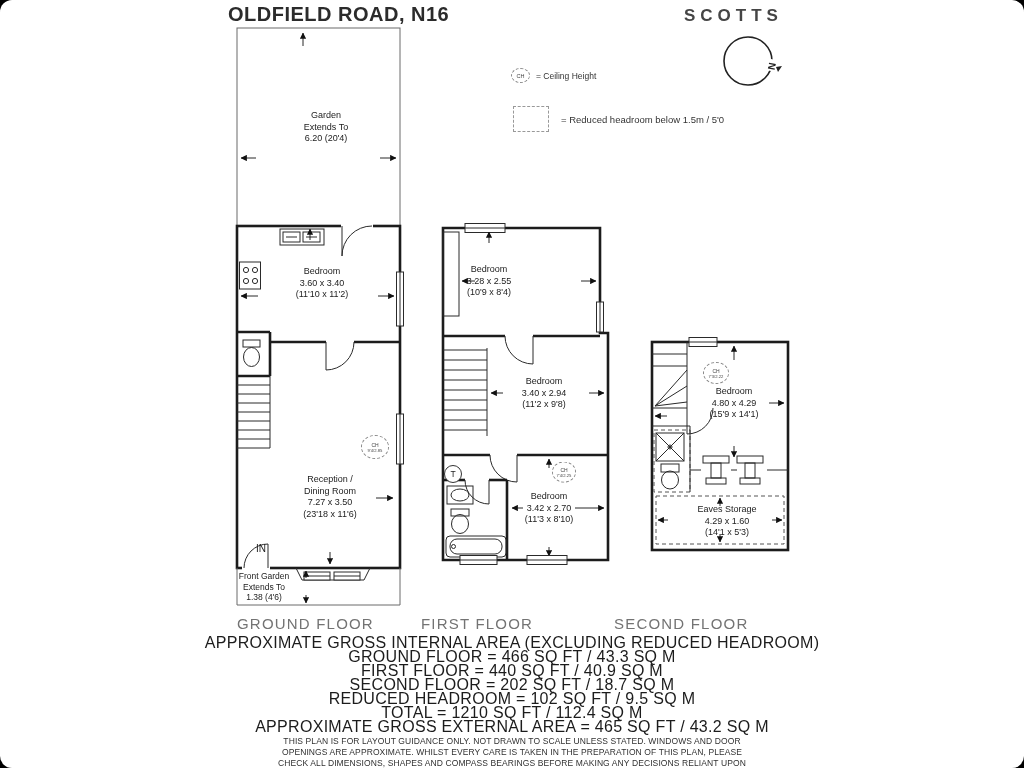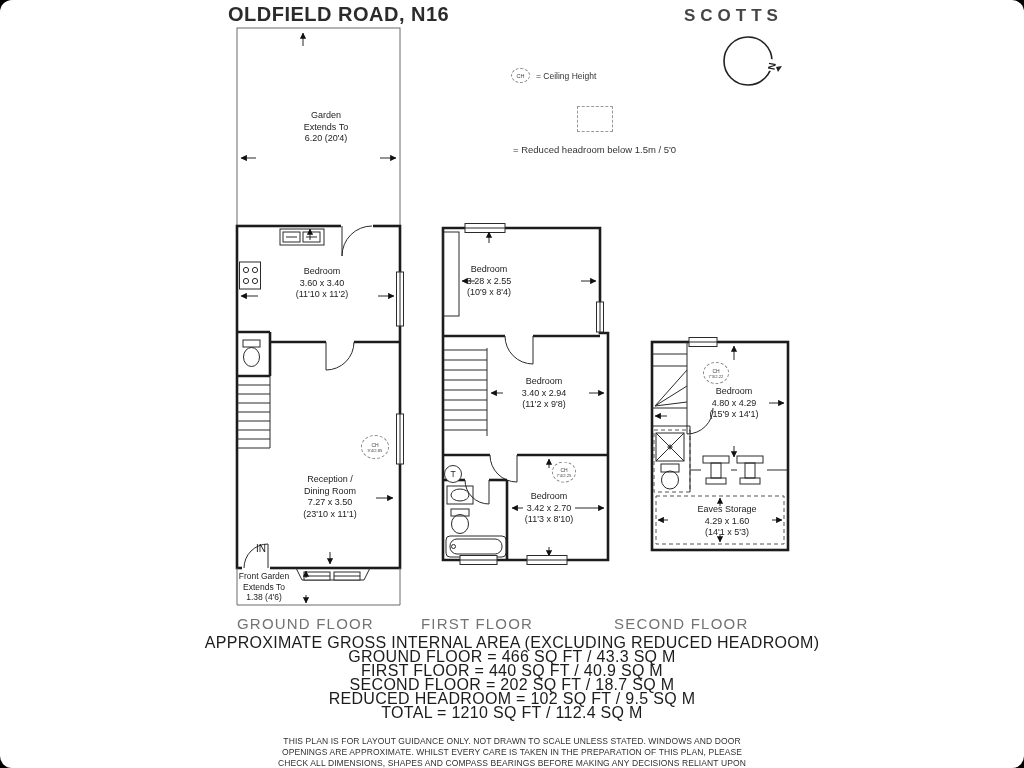--- a/index.html
+++ b/index.html
@@ -71,21 +71,21 @@
     </g>
     <path d="M62,40 L66,34 L60,35 Z" fill="#222"></path>
   </svg>
 
   <div class="abs" style="left:511px; top:68px; display:flex; align-items:center; gap:6px;">
     <span class="legend-ch">
         <span>CH</span>
       </span>
     <span class="legend-text">= Ceiling Height</span>
   </div>
-  <div class="abs" style="left:513px; top:106px; display:flex; align-items:center; gap:12px;flex-direction:column;">
+  <div class="abs" style="left:513px; top:106px; display:flex; align-items:center; gap:12px;">
     <span class="legend-box"></span>
     <span class="legend-text2">= Reduced headroom below 1.5m / 5'0</span>
   </div>
 
   <svg class="abs" style="left:230px; top:24px;" width="176" height="592" viewBox="0 0 176 592">
     <defs>
       <marker id="g-ar" markerWidth="7" markerHeight="7" refX="6.5" refY="3.5" orient="auto">
         <path d="M0,0 L7,3.5 L0,7 Z" fill="#111"></path>
       </marker>
     </defs>
@@ -193,21 +193,21 @@
   </div>
   <div class="room-label" style="left:322px; top:283px;">
     <div>Bedroom</div>
     <div>3.60 x 3.40</div>
     <div>(11'10 x 11'2)</div>
   </div>
   <div class="room-label" style="left:330px; top:497px;">
     <div>Reception /</div>
     <div>Dining Room</div>
     <div>7.27 x 3.50</div>
-    <div>(23'10 x 11'1)</div>
+    <div>(23'18 x 11'6)</div>
   </div>
   <div class="ch-badge" style="left:375px; top:447px; width:28px; height:24px;">
     <div class="ch-t">CH</div>
     <div class="ch-v">9'4/2.85</div>
   </div>
   <div class="in-label" style="left:261px; top:548px;">IN</div>
   <div class="room-label small-label" style="left:264px; top:587px;">
     <div>Front Garden</div>
     <div>Extends To</div>
     <div>1.38 (4'6)</div>
@@ -405,17 +405,18 @@
   <div class="abs floor-label" style="left:421px; top:615px;">FIRST FLOOR</div>
   <div class="abs floor-label" style="left:614px; top:615px;">SECOND FLOOR</div>
 
   <div class="abs summary" style="top:636px;">
     <div>APPROXIMATE GROSS INTERNAL AREA (EXCLUDING REDUCED HEADROOM)</div>
     <div>GROUND FLOOR = 466 SQ FT / 43.3 SQ M</div>
     <div>FIRST FLOOR = 440 SQ FT / 40.9 SQ M</div>
     <div>SECOND FLOOR = 202 SQ FT / 18.7 SQ M</div>
     <div>REDUCED HEADROOM = 102 SQ FT / 9.5 SQ M</div>
     <div>TOTAL = 1210 SQ FT / 112.4 SQ M</div>
+    <div>APPROXIMATE GROSS EXTERNAL AREA = 465 SQ FT / 43.2 SQ M</div>
   </div>
 
   <div class="abs disclaimer" style="top:736px;">THIS PLAN IS FOR LAYOUT GUIDANCE ONLY. NOT DRAWN TO SCALE UNLESS STATED. WINDOWS AND DOOR OPENINGS ARE APPROXIMATE. WHILST EVERY CARE IS TAKEN IN THE PREPARATION OF THIS PLAN, PLEASE CHECK ALL DIMENSIONS, SHAPES AND COMPASS BEARINGS BEFORE MAKING ANY DECISIONS RELIANT UPON THEM. (ID1225102)</div>
 
 </div>
 
 </body></html>

